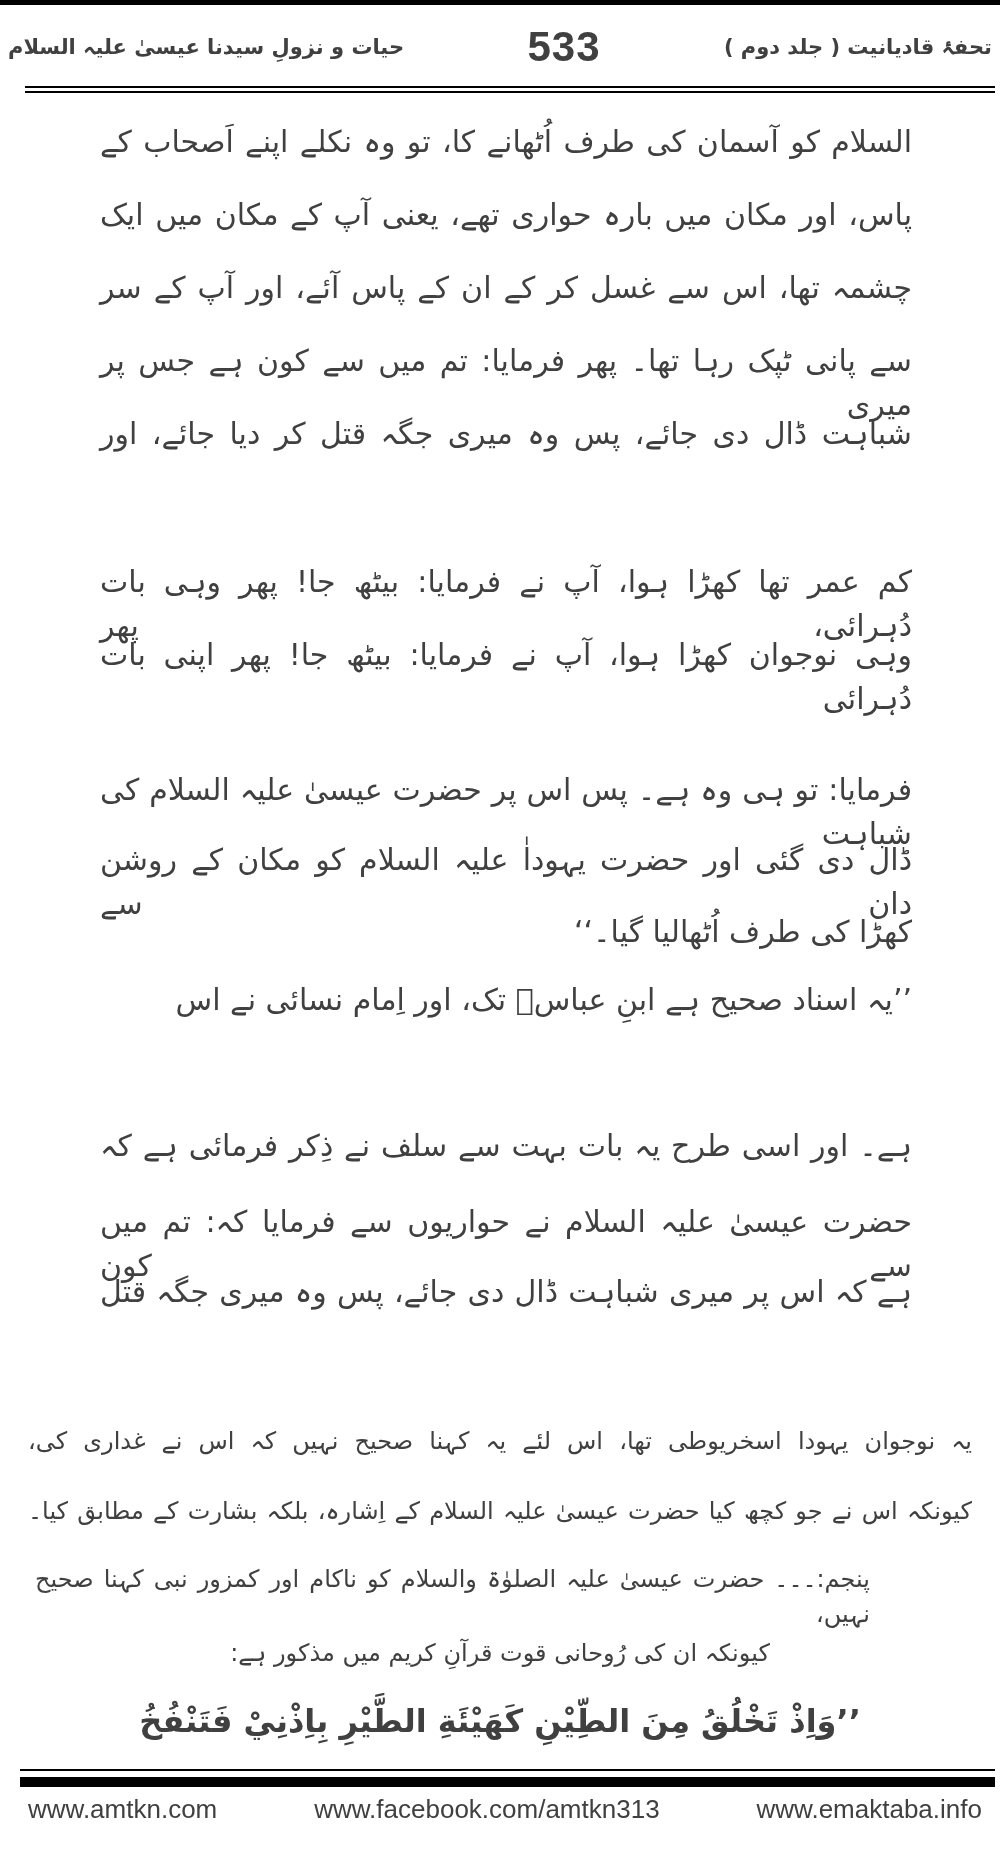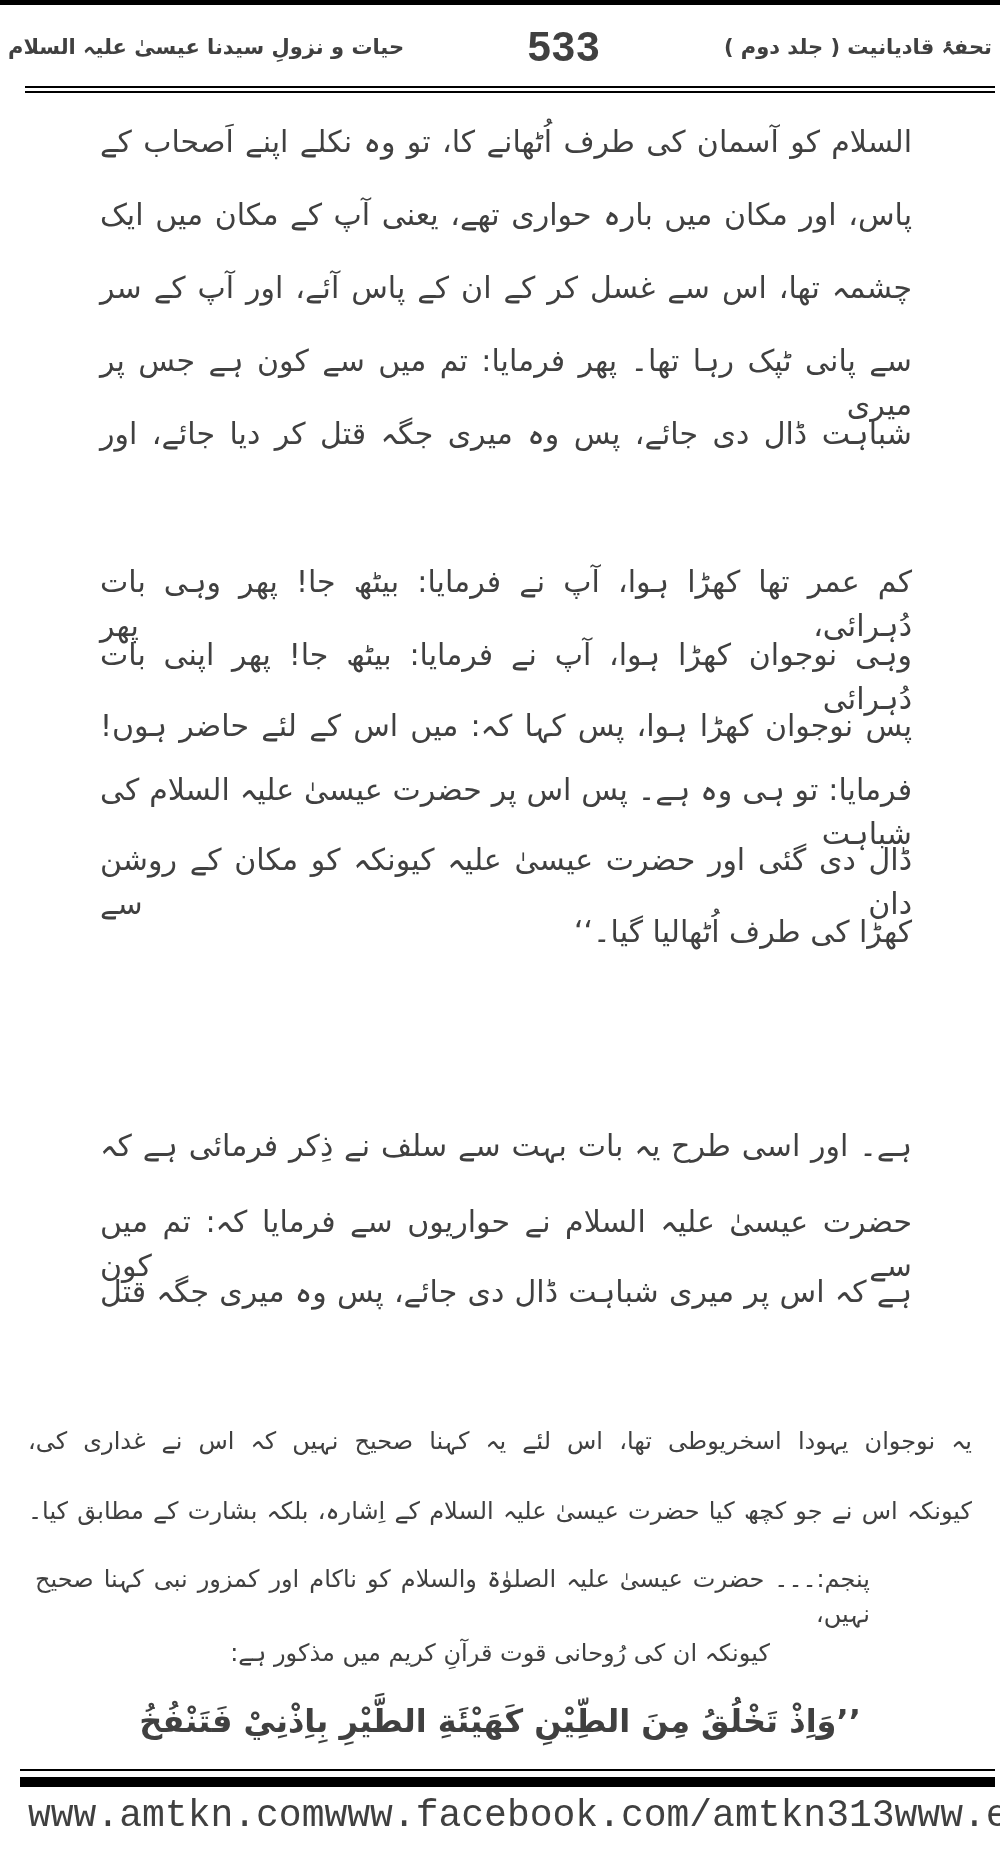--- a/index.html
+++ b/index.html
@@ -33,21 +33,21 @@
   .ctr   { white-space:normal; text-align:center; text-align-last:center; }
   .quran { left:100px; right:100px; font-size:32px; font-weight:bold;
            white-space:normal; text-align:right; text-align-last:center; }
 
   
   .f-thin  { position:absolute; top:1769px; left:20px; right:5px; height:2px;  background:#000; }
   .f-thick { position:absolute; top:1777px; left:20px; right:5px; height:10px; background:#000; }
   .f-urls {
     position:absolute; top:1794px; left:28px; right:18px;
     display:flex; justify-content:space-between; align-items:flex-start;
-    font-family:Liberation Mono, monospace; font-size:38px;
+    font-family:Liberation Sans, sans-serif; font-size:26px;
   }
   .f-url { white-space:nowrap; }
 </style>
 </head>
 <body>
 
 <div class="page">
 
   <div class="top-bar"></div>
 
@@ -58,25 +58,25 @@
   </div>
   <div class="header-rule"></div>
 
   <div class="ln big fill" style="top:120px">السلام کو آسمان کی طرف اُٹھانے کا، تو وہ نکلے اپنے اَصحاب کے</div>
   <div class="ln big fill" style="top:193px">پاس، اور مکان میں بارہ حواری تھے، یعنی آپ کے مکان میں ایک</div>
   <div class="ln big fill" style="top:266px">چشمہ تھا، اس سے غسل کر کے ان کے پاس آئے، اور آپ کے سر</div>
   <div class="ln big fill" style="top:339px">سے پانی ٹپک رہا تھا۔ پھر فرمایا: تم میں سے کون ہے جس پر میری</div>
   <div class="ln big fill" style="top:412px">شباہت ڈال دی جائے، پس وہ میری جگہ قتل کر دیا جائے، اور</div>
   <div class="ln big fill" style="top:560px">کم عمر تھا کھڑا ہوا، آپ نے فرمایا: بیٹھ جا! پھر وہی بات دُہرائی، پھر</div>
   <div class="ln big fill" style="top:633px">وہی نوجوان کھڑا ہوا، آپ نے فرمایا: بیٹھ جا! پھر اپنی بات دُہرائی</div>
-  <div class="ln big fill" style="top:704px">پس نوجوان کھڑا ہوا، پس کہا کہ: میں اس کے لئے حاضر ہوں!</div>
   <div class="ln big fill" style="top:768px">فرمایا: تو ہی وہ ہے۔ پس اس پر حضرت عیسیٰ علیہ السلام کی شباہت</div>
-  <div class="ln big fill" style="top:838px">ڈال دی گئی اور حضرت عیسیٰ علیہ کیونکہ کو مکان کے روشن دان سے</div>
+  <div class="ln big fill" style="top:838px">ڈال دی گئی اور حضرت یہوداٰ علیہ السلام کو مکان کے روشن دان سے</div>
   <div class="ln big" style="top:910px">کھڑا کی طرف اُٹھالیا گیا۔‘‘</div>
 
+  <div class="ln big" style="top:978px">’’یہ اسناد صحیح ہے ابنِ عباسؓ تک، اور اِمام نسائی نے اس</div>
   <div class="ln big fill" style="top:1124px">ہے۔ اور اسی طرح یہ بات بہت سے سلف نے ذِکر فرمائی ہے کہ</div>
   <div class="ln big fill" style="top:1200px">حضرت عیسیٰ علیہ السلام نے حواریوں سے فرمایا کہ: تم میں سے کون</div>
   <div class="ln big fill" style="top:1270px">ہے کہ اس پر میری شباہت ڈال دی جائے، پس وہ میری جگہ قتل</div>
 
   <div class="ln small fill" style="top:1424px">یہ نوجوان یہودا اسخریوطی تھا، اس لئے یہ کہنا صحیح نہیں کہ اس نے غداری کی،</div>
   <div class="ln small fill" style="top:1494px">کیونکہ اس نے جو کچھ کیا حضرت عیسیٰ علیہ السلام کے اِشارہ، بلکہ بشارت کے مطابق کیا۔</div>
   <div class="ln small fill" style="top:1562px; left:35px; right:130px">پنجم:۔۔۔ حضرت عیسیٰ علیہ الصلوٰۃ والسلام کو ناکام اور کمزور نبی کہنا صحیح نہیں،</div>
   <div class="ln small ctr" style="top:1636px">کیونکہ ان کی رُوحانی قوت قرآنِ کریم میں مذکور ہے:</div>
 
   <div class="ln quran" style="top:1698px">’’وَاِذْ تَخْلُقُ مِنَ الطِّيْنِ كَهَيْئَةِ الطَّيْرِ بِاِذْنِيْ فَتَنْفُخُ</div>

